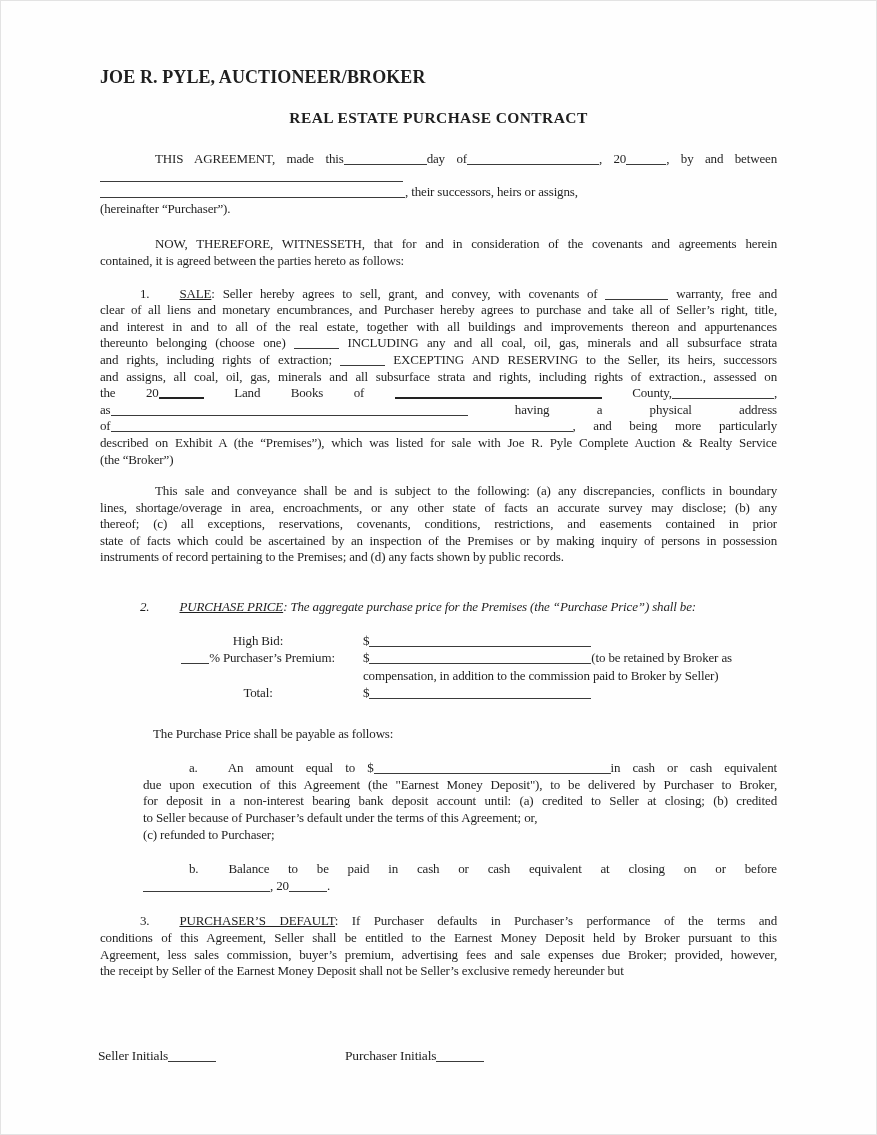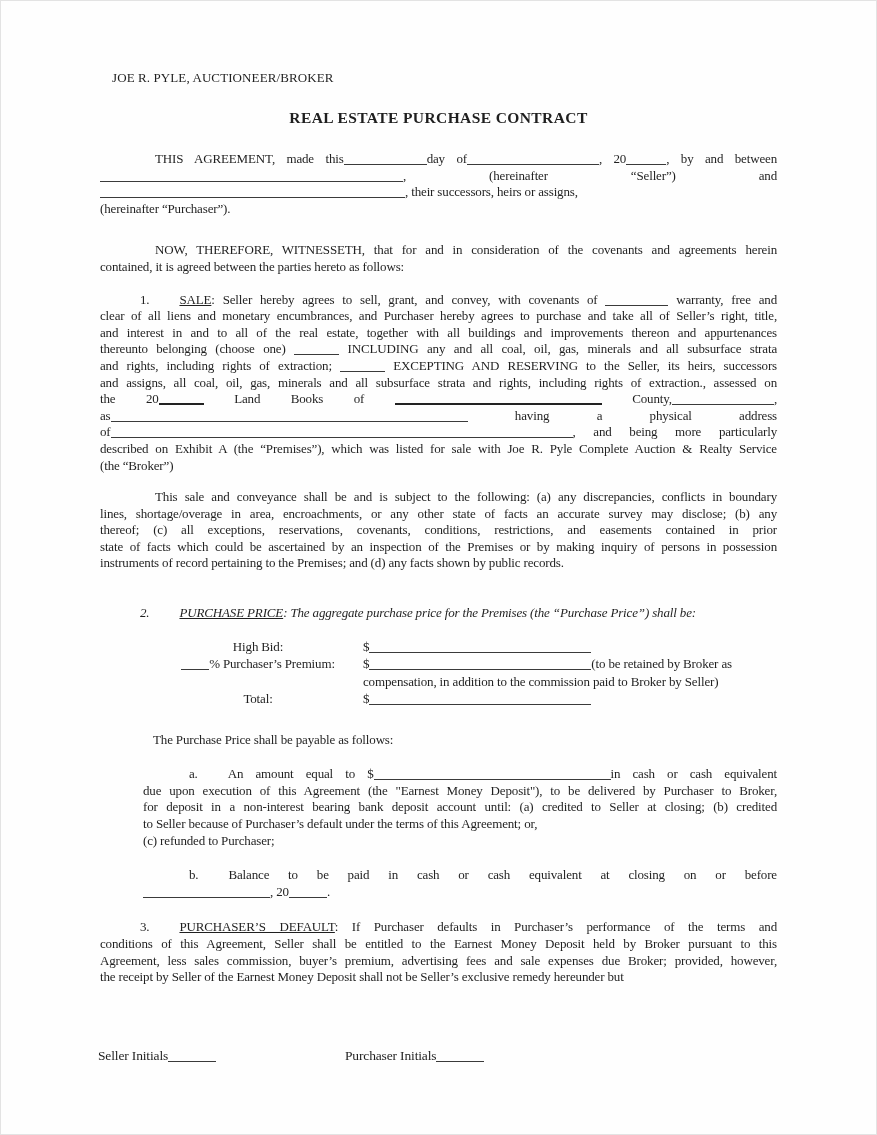--- a/index.html
+++ b/index.html
@@ -10,25 +10,24 @@
     background:#fefefe;
     border:1px solid #e3e3e3;
     padding:68px 99px 0 99px;
     font-family:"Liberation Serif","DejaVu Serif",serif;
     font-size:13px;
     letter-spacing:-0.15px;
     color:#1f1f1f;
     overflow:hidden;
   }
   .broker-header{
-    font-weight:normal;
-    font-size:13px;
+    font-weight:bold;
+    font-size:18px;
     letter-spacing:0.1px;
     line-height:17px;
-    margin-left:12px;
   }
   .doc-title{
     font-weight:bold;
     font-size:15.5px;
     letter-spacing:0.4px;
     text-align:center;
     line-height:19px;
     margin-top:22px;
   }
   .block{line-height:16.6px;}
@@ -39,21 +38,21 @@
   .blank{
     display:inline-block;
     height:2px;
     border-bottom:1.2px solid #3a3a3a;
     vertical-align:-2px;
   }
   .blank.bb{border-bottom:2px solid #222;}
   .tab{display:inline-block;height:1px;}
   
   [data-name="agreement-intro"]{margin-top:24px;}
-  [data-name="witnesseth"]{margin-top:25px;}
+  [data-name="witnesseth"]{margin-top:19px;}
   [data-name="section-1-sale"]{margin-top:16px;}
   [data-name="subject-to"]{margin-top:15px;}
   [data-name="section-2-purchase-price"]{margin-top:33px;font-style:italic;}
   [data-name="price-table"]{margin-top:16px;margin-left:53px;line-height:17.5px;}
   .prow{height:17.5px;}
   .plabel{display:inline-block;width:210px;text-align:center;}
   [data-name="payable-line"]{margin-top:24px;margin-left:53px;}
   [data-name="clause-a"]{margin-top:18px;margin-left:43px;}
   [data-name="clause-b"]{margin-top:18px;margin-left:43px;}
   [data-name="section-3-purchasers-default"]{margin-top:19px;}
@@ -65,21 +64,21 @@
 </style>
 </head>
 <body>
 
 <div class="page" data-name="contract-page">
   <div class="broker-header" data-name="broker-header">JOE R. PYLE, AUCTIONEER/BROKER</div>
   <div class="doc-title" data-name="document-title">REAL ESTATE PURCHASE CONTRACT</div>
   <div id="doc" data-name="contract-body">
       <div class="block" data-name="agreement-intro">
         <div class="line j" data-name="text-line"><span class="tab" data-name="tab-spacer" style="width: 55px;"></span><span class="t" data-name="text-run">THIS AGREEMENT, made this</span><span class="blank" data-name="fill-in-blank" style="width: 83px;"></span><span class="t" data-name="text-run">day of</span><span class="blank" data-name="fill-in-blank" style="width: 132px;"></span><span class="t" data-name="text-run">, 20</span><span class="blank" data-name="fill-in-blank" style="width: 40px;"></span><span class="t" data-name="text-run">, by and between</span></div>
-        <div class="line j" data-name="text-line"><span class="blank" data-name="fill-in-blank" style="width: 303px;"></span><span class="t" data-name="text-run">, (hereinafter “Seller”) and</span></div>
+        <div class="line j" data-name="text-line"><span class="blank" data-name="fill-in-blank" style="width: 303px;"></span></div>
         <div class="line" data-name="text-line"><span class="blank" data-name="fill-in-blank" style="width: 305px;"></span><span class="t" data-name="text-run">, their successors, heirs or assigns,</span></div>
         <div class="line" data-name="text-line"><span class="t" data-name="text-run">(hereinafter “Purchaser”).</span></div>
       </div>
       <div class="block" data-name="witnesseth">
         <div class="line j" data-name="text-line"><span class="tab" data-name="tab-spacer" style="width: 55px;"></span><span class="t" data-name="text-run">NOW, THEREFORE, WITNESSETH, that for and in consideration of the covenants and agreements herein</span></div>
         <div class="line" data-name="text-line"><span class="t" data-name="text-run">contained, it is agreed between the parties hereto as follows:</span></div>
       </div>
       <div class="block" data-name="section-1-sale">
         <div class="line j" data-name="text-line"><span class="tab" data-name="tab-spacer" style="width: 40px;"></span><span class="t" data-name="text-run">1.</span><span class="tab" data-name="tab-spacer" style="width: 30px;"></span><span class="ul" data-name="underlined-term">SALE</span><span class="t" data-name="text-run">: Seller hereby agrees to sell, grant, and convey, with covenants of </span><span class="blank" data-name="fill-in-blank" style="width: 63px;"></span><span class="t" data-name="text-run"> warranty, free and</span></div>
         <div class="line j" data-name="text-line"><span class="t" data-name="text-run">clear of all liens and monetary encumbrances, and Purchaser hereby agrees to purchase and take all of Seller’s right, title,</span></div>

